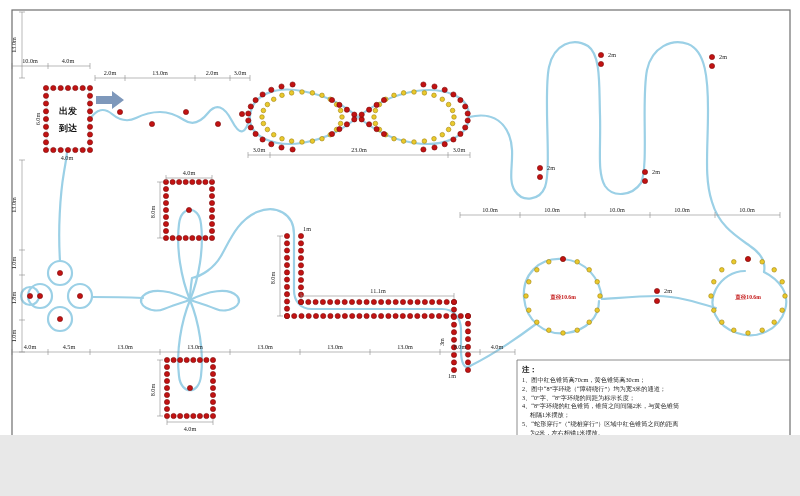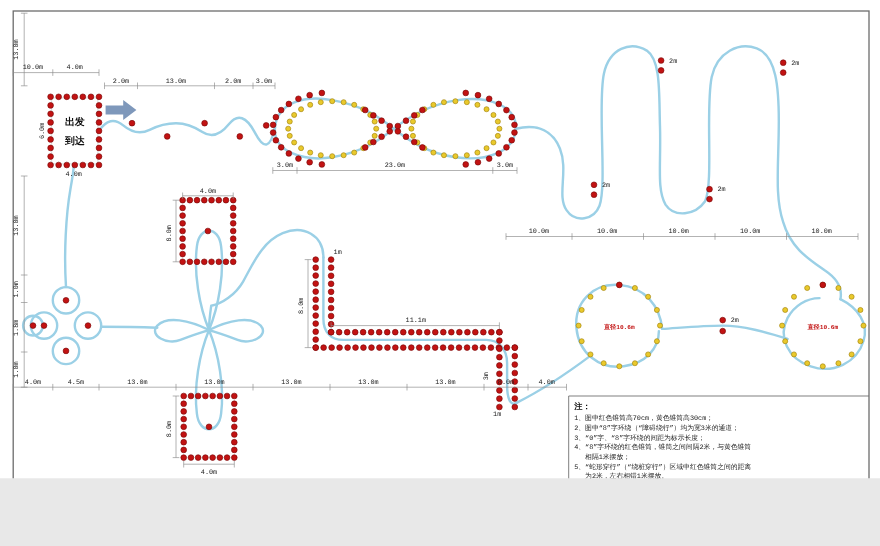--- a/index.html
+++ b/index.html
@@ -1,17 +1,17 @@
 <!DOCTYPE html>
 <html><head>
 <meta charset="utf-8">
 <style>
   html,body{margin:0;padding:0;background:#e8e8e8;}
   .stage{position:relative;width:800px;height:435px;background:#ffffff;overflow:hidden;
-         font-family:Liberation Mono, monospace;}
+         font-family:Liberation Serif, serif;}
   svg{display:block;}
   .route{fill:none;stroke:#9bd0e6;stroke-width:2.2;stroke-linecap:round;stroke-linejoin:round;}
   .frame{fill:none;stroke:#6e6e6e;stroke-width:1.2;}
   .divider{stroke:#6e6e6e;stroke-width:0.8;}
   .cone-r{fill:#c21212;stroke:#7c0a0a;stroke-width:0.6;}
   .cone-y{fill:#e9c92c;stroke:#a3830c;stroke-width:0.6;}
   .ruler{stroke:#8b8b8b;stroke-width:0.6;}
   .dim{fill:#222222;font-size:6.2px;}
   .startbox-text{fill:#111;font-size:9px;font-weight:bold;}
   .circle-label{fill:#c21212;font-size:5.6px;font-weight:bold;}

